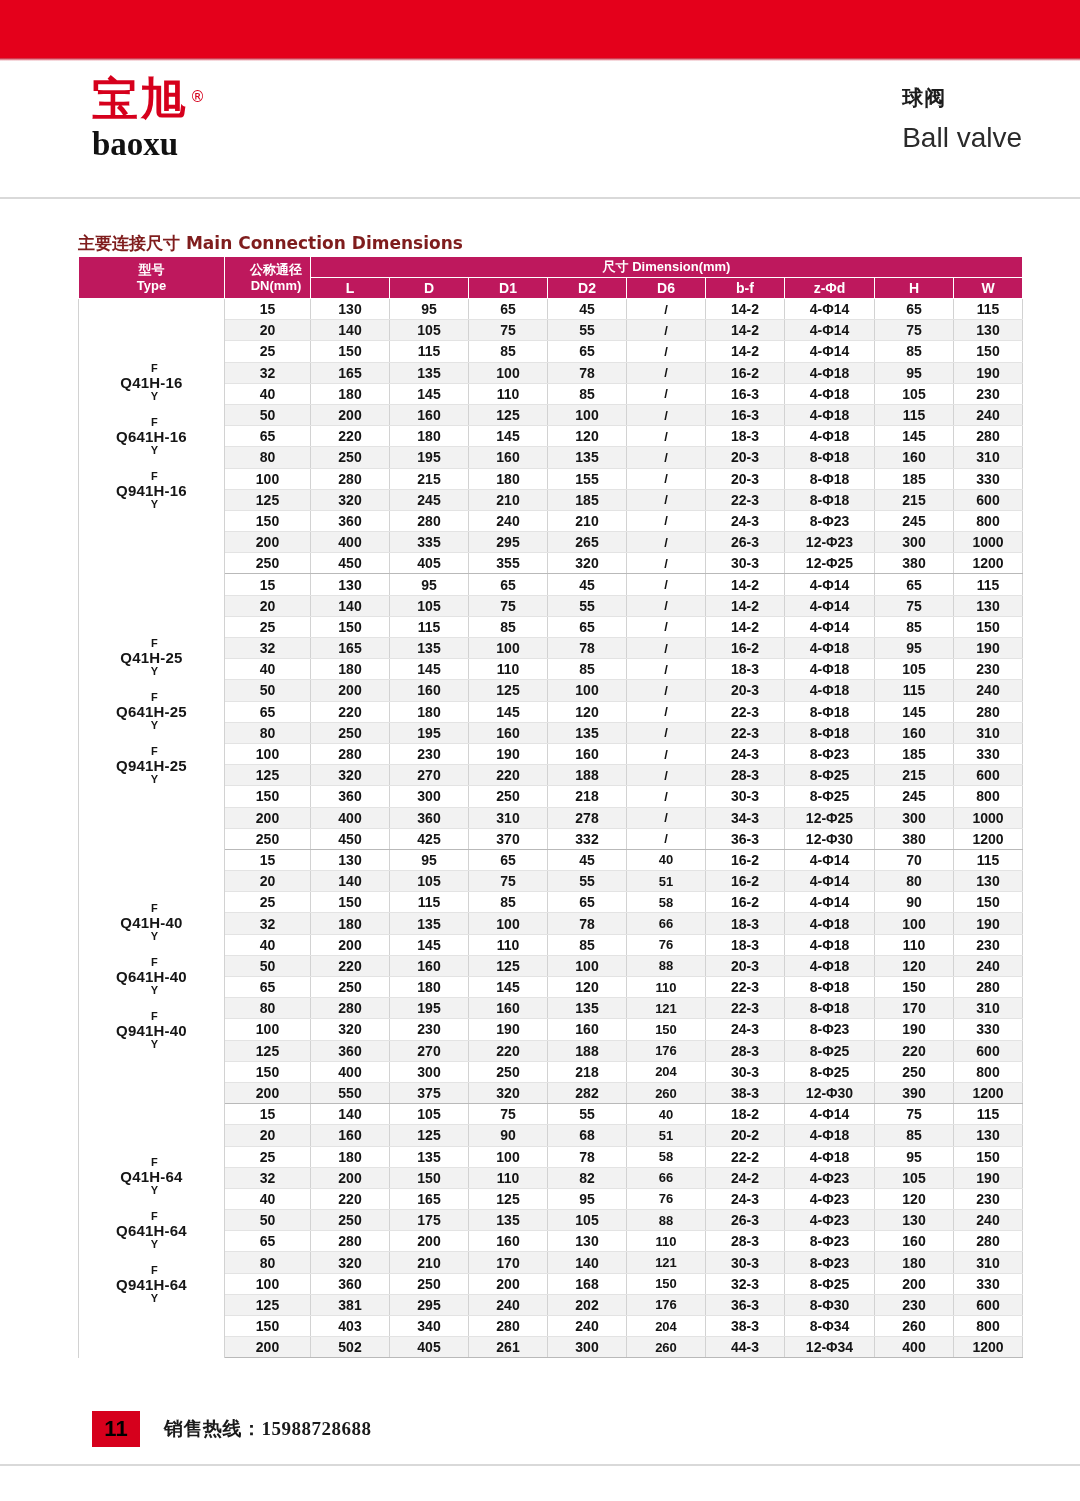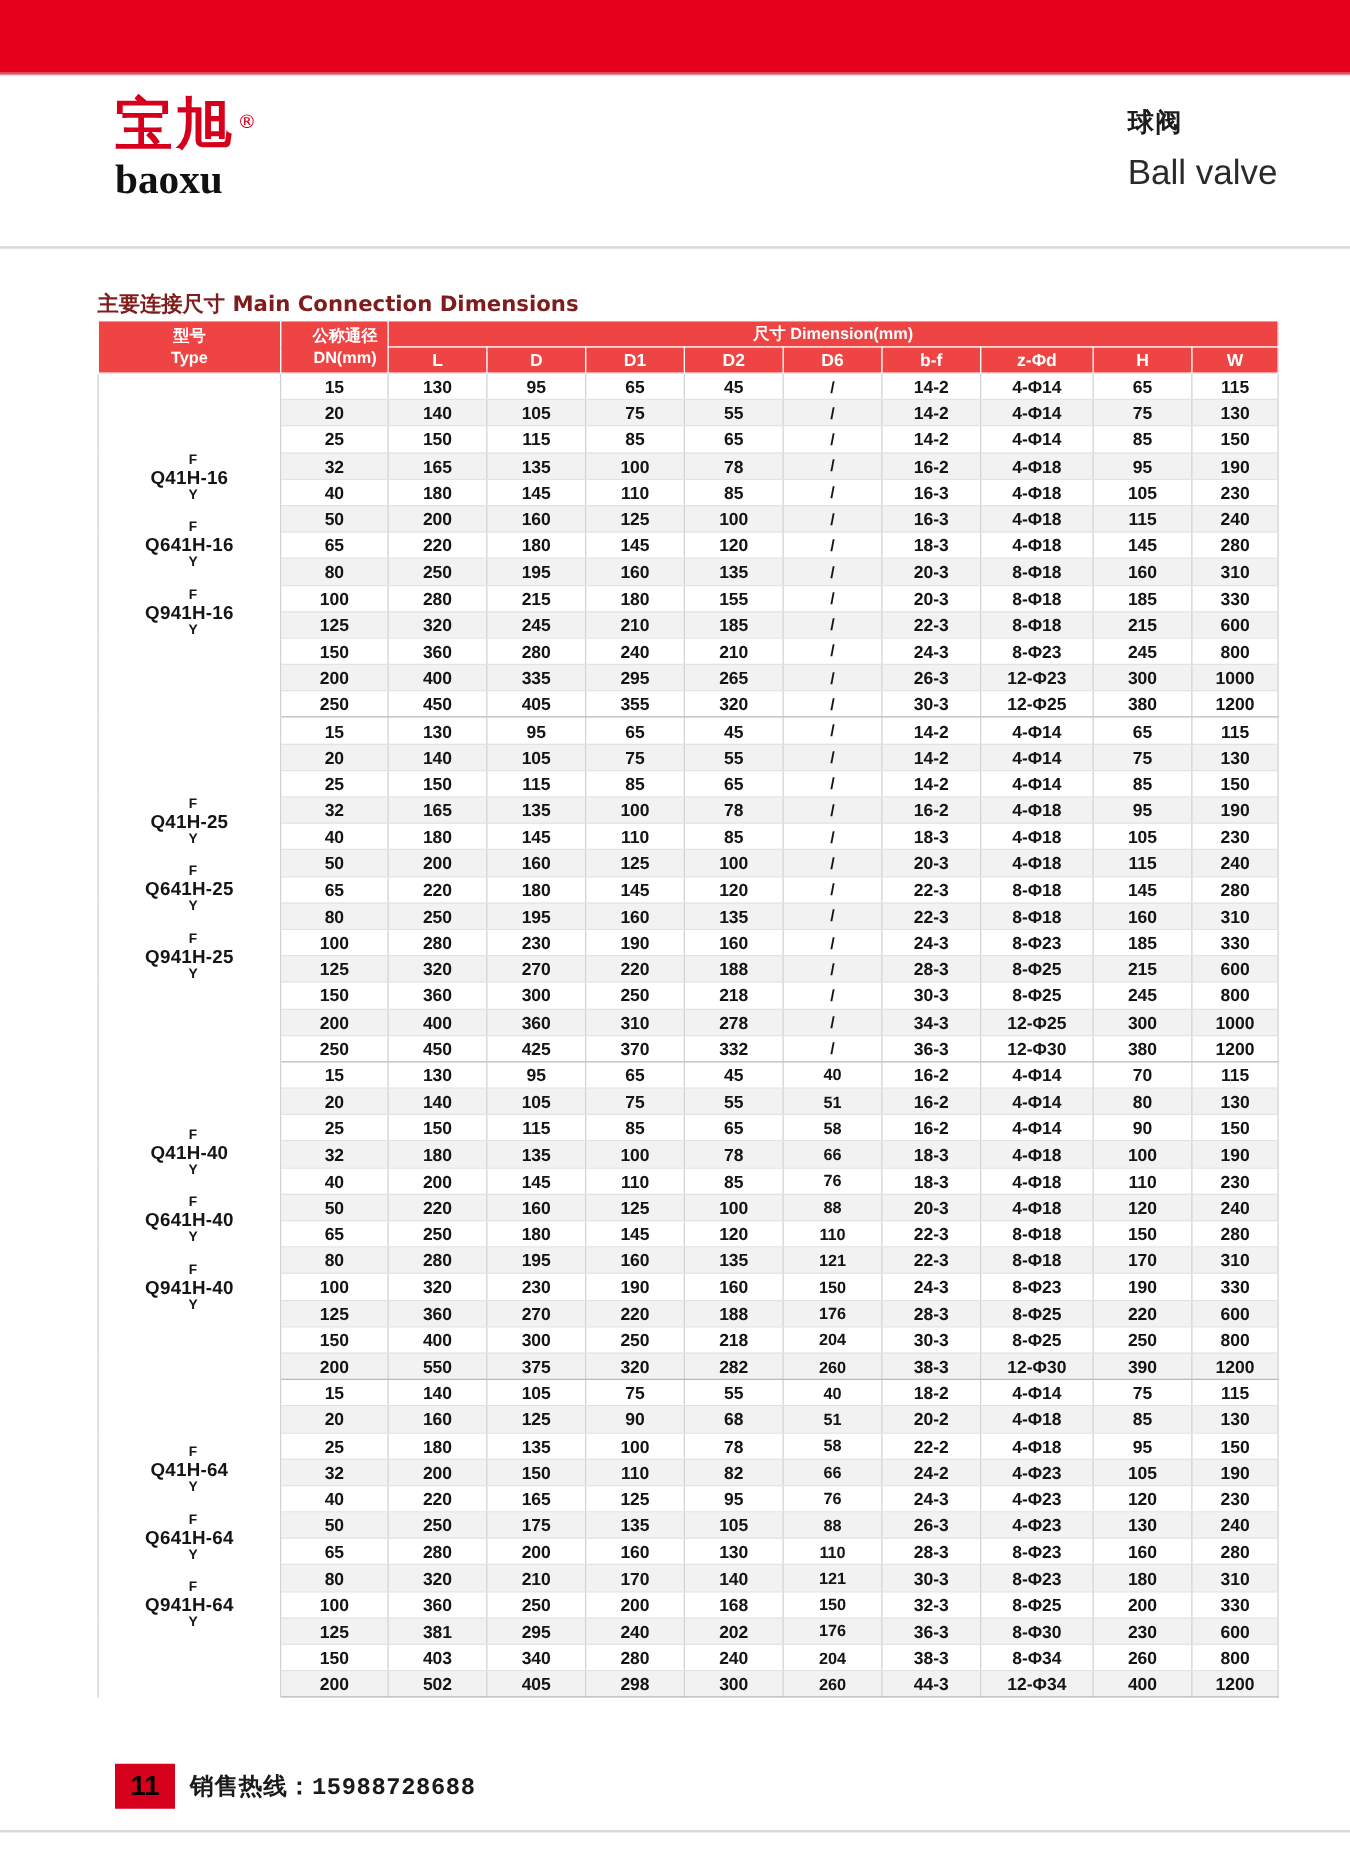--- a/index.html
+++ b/index.html
@@ -75,21 +75,21 @@
   .table-wrap { position:absolute; left:78px; top:256px; width:944px; }
   table.dim {
     border-collapse:collapse;
     width:944px;
     table-layout:fixed;
     font-size:13.5px;
   }
   table.dim th, table.dim td { padding:0; }
 
   thead th {
-    background:#ef4444;
+    background:#be185d;
     color:#ffffff;
     font-weight:bold;
     text-align:center;
     border:1px solid #ffffff;
     font-size:13px;
     line-height:16px;
   }
   thead th.type-h   { width:146px; height:42px; }
   thead th.dn-h     { width:86px;  height:42px;padding-left:17px; }
   thead th.span-h   { height:21px; font-size:13px; }
@@ -147,22 +147,22 @@
   
   .footer { position:absolute; left:0; top:1408px; width:1080px; }
   .footer-inner { position:relative; height:42px; padding-left:92px; display:flex; align-items:center; }
   .page-badge {
     width:48px; height:36px; background:#d6001c; color:#000000;
     font-size:22px; font-weight:bold;
     display:flex; align-items:center; justify-content:center;
     font-family:"Liberation Sans","DejaVu Sans",sans-serif;
   }
   .hotline {
-    margin-left:12px;
-    font-family:Liberation Mono, monospace;
+    margin-left:24px;
+    font-family:Liberation Serif, serif;
     font-size:19px; font-weight:bold; color:#1a1a1a;
     letter-spacing:0.5px;
   }
   .footer-rule { margin-top:14px; width:1080px; height:2px; background:#d9d9d9; }
 </style>
 </head>
 <body>
 
 <div class="top-band"></div>
 <div class="top-band-shadow"></div>
@@ -837,21 +837,21 @@
           <td class="d6">204</td>
           <td>38-3</td>
           <td>8-Φ34</td>
           <td>260</td>
           <td>800</td>
         </tr>
         <tr class="alt last-row">
           <td>200</td>
           <td>502</td>
           <td>405</td>
-          <td>298</td>
+          <td>261</td>
           <td>300</td>
           <td class="d6">260</td>
           <td>44-3</td>
           <td>12-Φ34</td>
           <td>400</td>
           <td>1200</td>
         </tr>
       </tbody>
   </table>
 </div>

